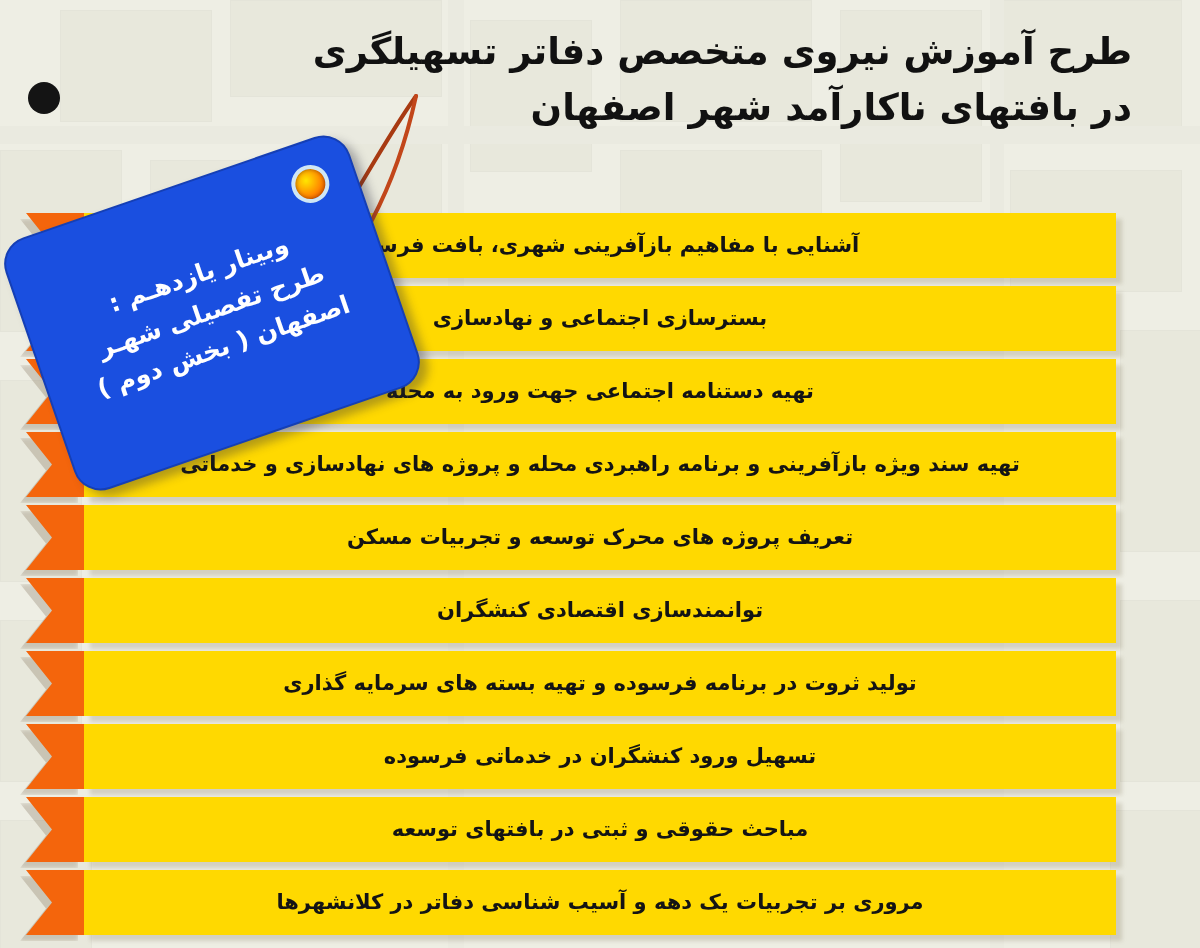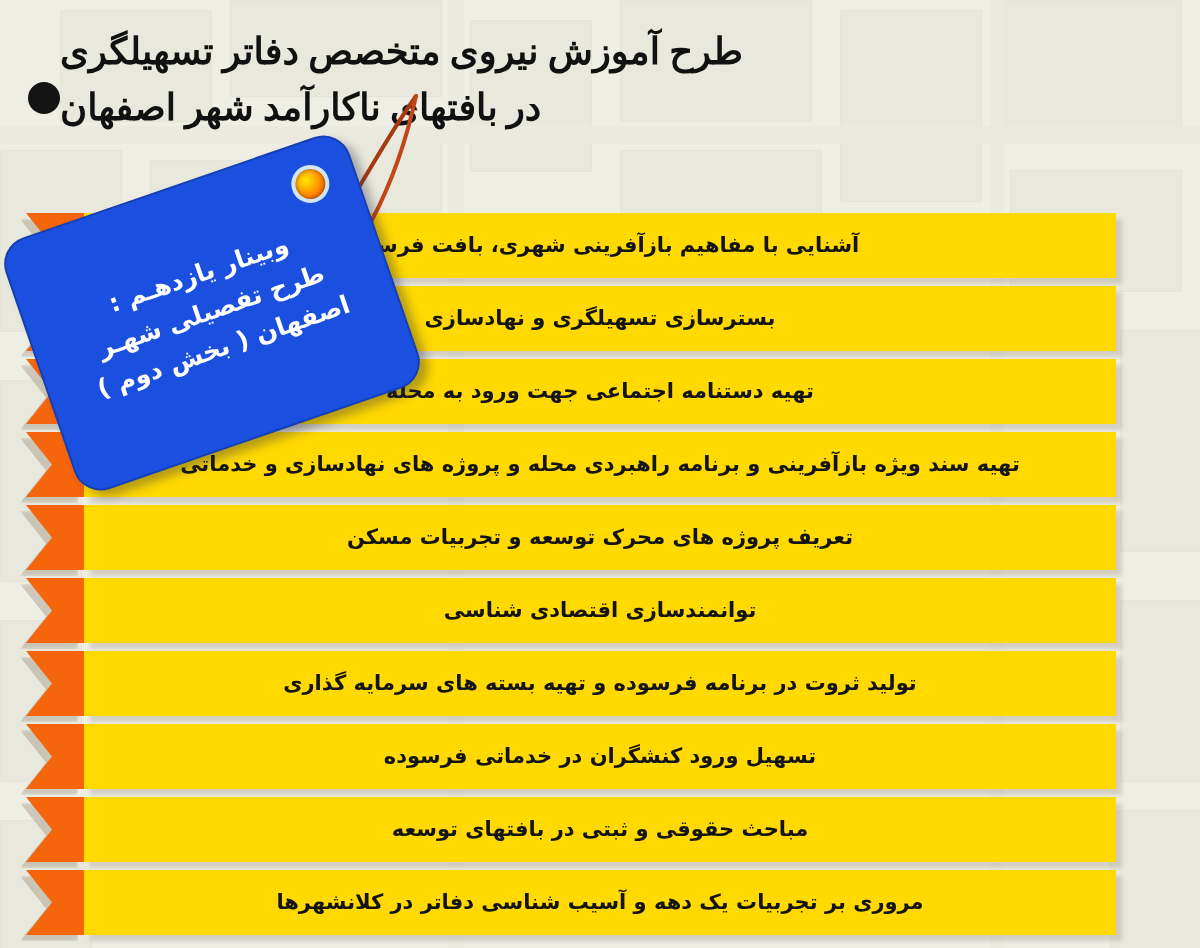--- a/index.html
+++ b/index.html
@@ -37,24 +37,23 @@
     position: absolute;
     background: #e8e8dd;
   }
 
   
   .title-wrap {
     position: absolute;
     top: 24px;
     right: 8px;
     left: 0;
-    text-align: left;
+    text-align: right;
     z-index: 6;
     padding: 0 60px;
-    font-family: Liberation Serif, serif;
   }
   .title-line {
     font-size: 37px;
     font-weight: bold;
     color: #111111;
     letter-spacing: 0px;
     line-height: 1.52;
     direction: rtl;
     white-space: nowrap;
   }
@@ -244,21 +243,21 @@
       <div class="bar">
         <div class="bar-text">آشنایی با مفاهیم بازآفرینی شهری، بافت فرسوده</div>
       </div>
     </div>
 
     <div class="row">
       <div class="bar-shadow"></div>
       <div class="arrow-shadow"></div>
       <div class="arrow"></div>
       <div class="bar">
-        <div class="bar-text">بسترسازی تسهیلگری و نهادسازی</div>
+        <div class="bar-text">بسترسازی اجتماعی و نهادسازی</div>
       </div>
     </div>
 
     <div class="row">
       <div class="bar-shadow"></div>
       <div class="arrow-shadow"></div>
       <div class="arrow"></div>
       <div class="bar">
         <div class="bar-text">تهیه دستنامه اجتماعی جهت ورود به محله</div>
       </div>
@@ -280,21 +279,21 @@
       <div class="bar">
         <div class="bar-text">تعریف پروژه های محرک توسعه و  تجربیات مسکن</div>
       </div>
     </div>
 
     <div class="row">
       <div class="bar-shadow"></div>
       <div class="arrow-shadow"></div>
       <div class="arrow"></div>
       <div class="bar">
-        <div class="bar-text">توانمندسازی اقتصادی شناسی</div>
+        <div class="bar-text">توانمندسازی اقتصادی کنشگران</div>
       </div>
     </div>
 
     <div class="row">
       <div class="bar-shadow"></div>
       <div class="arrow-shadow"></div>
       <div class="arrow"></div>
       <div class="bar">
         <div class="bar-text">تولید ثروت در برنامه فرسوده و تهیه بسته های سرمایه گذاری</div>
       </div>

